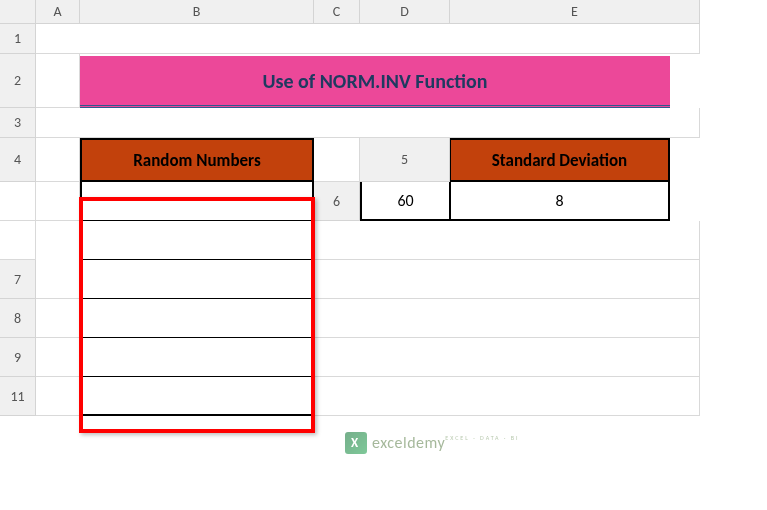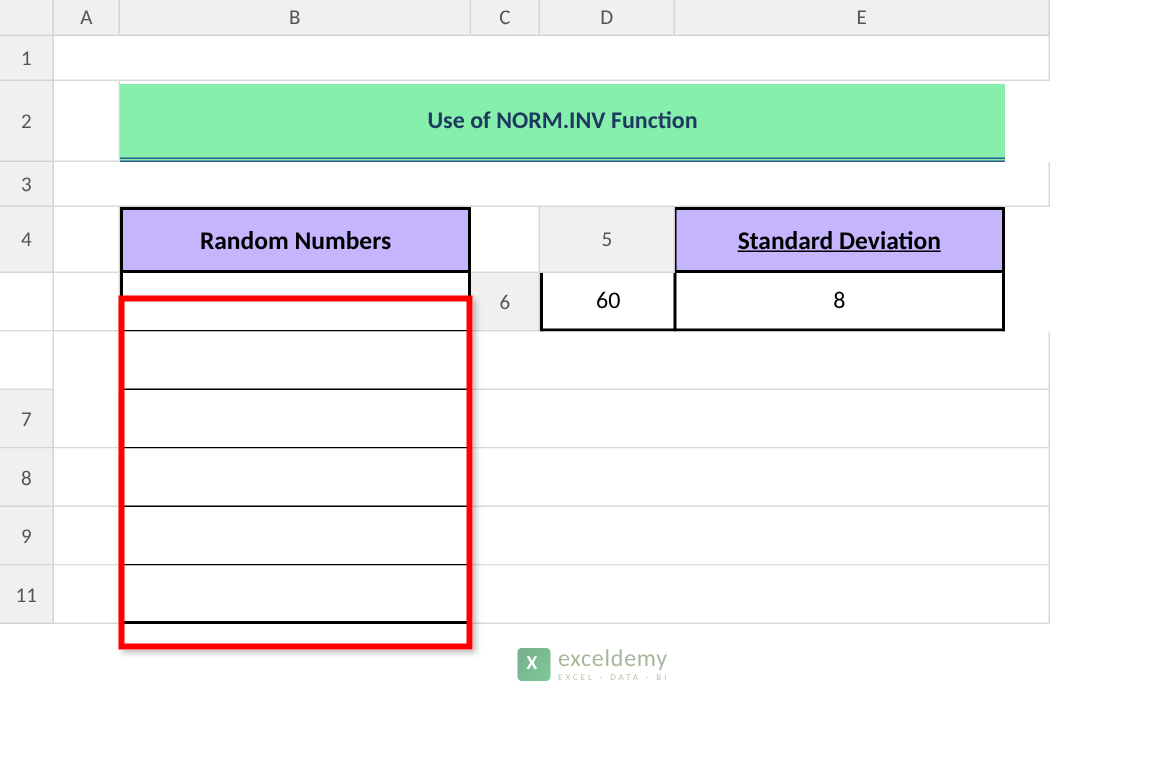--- a/index.html
+++ b/index.html
@@ -29,43 +29,43 @@
     .row-header { border-top: none; border-left: none; }
     .corner { border-top: none; border-left: none; }
     .cell {
       border-right: 1px solid #d9d9d9;
       border-bottom: 1px solid #d9d9d9;
       background: #fff;
     }
     .title-banner {
       grid-column: 3 / 7;
       grid-row: 3;
-      background: #86efac;
-      display: flex;
-      align-items: center;
-      justify-content: center;
-      font-size: 16px;
+      background: #ec4899;
+      display: flex;
+      align-items: center;
+      justify-content: center;
+      font-size: 20px;
       font-weight: bold;
       color: #1f3a60;
       border-bottom: 3px double #2e5b8f;
       margin: 2px 30px 0 0;
     }
     .tbl-header {
-      background: #c4b5fd;
+      background: #c2410c;
       border: 2px solid #000;
       display: flex;
       align-items: center;
       justify-content: center;
       font-size: 17px;
       font-weight: bold;
       color: #000;
     }
     .b4 { grid-column: 3; grid-row: 5; }
     .d4 { grid-column: 5; grid-row: 5; border-right: 1px solid #000; }
-    .e4 { grid-column: 6; grid-row: 5; border-left: 1px solid #000; margin-right: 30px; text-decoration: underline; }
+    .e4 { grid-column: 6; grid-row: 5; border-left: 1px solid #000; margin-right: 30px; }
     .tbl-cell {
       border: 2px solid #000;
       border-top: none;
       display: flex;
       align-items: center;
       justify-content: center;
       font-size: 16px;
       color: #000;
       background: #fff;
     }
@@ -110,21 +110,21 @@
       content: "X";
       position: absolute;
       color: #fff;
       font-weight: bold;
       font-size: 13px;
       left: 6px;
       top: 3px;
     }
     .watermark-text {
       display: flex;
-      flex-direction: column;
+      flex-direction: row;
       line-height: 1;
     }
     .watermark-main {
       font-size: 16px;
       color: #6b8a5a;
       letter-spacing: 0.5px;
     }
     .watermark-sub {
       font-size: 6px;
       color: #8aa67a;

